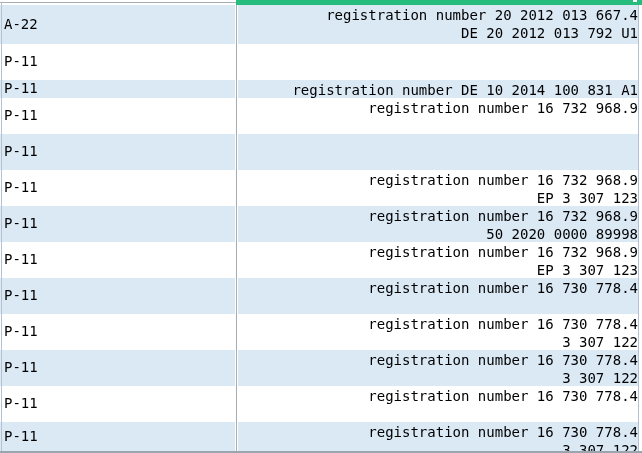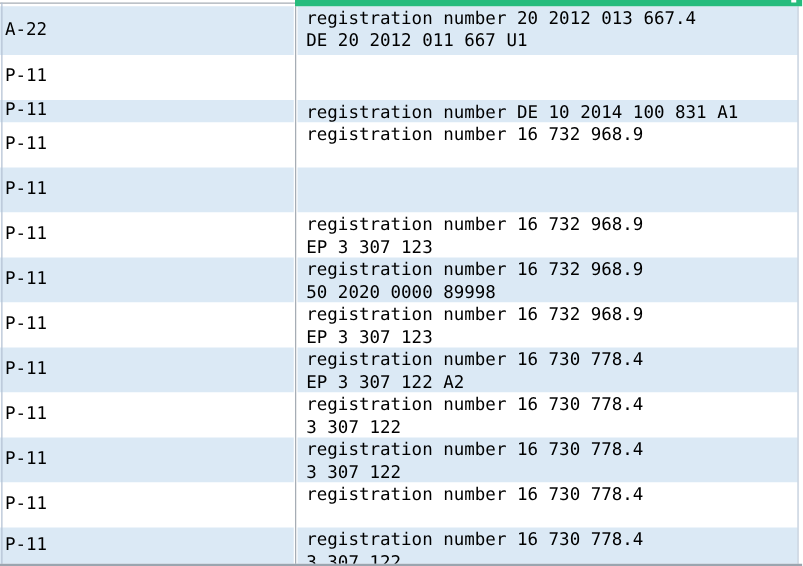--- a/index.html
+++ b/index.html
@@ -33,20 +33,21 @@
     flex-direction: column;
     justify-content: center;
     padding: 0 0 2px 4px;
     overflow: hidden;
   }
   .cell-left span { line-height: 18px; white-space: pre; }
   .cell-right {
     flex: 1;
     padding: 1px 0 0 7px;
     overflow: hidden;
+    text-align: right;
   }
   .cell-right .line { height: 18px; line-height: 18px; white-space: pre; }
   .overlay { position: absolute; pointer-events: none; }
   .top-left-line { left: 0; top: 2px; width: 237px; height: 1px; background: var(--gap-line); }
   .vline-left { left: 1px; top: 2px; width: 1px; height: 449px; background: var(--gridline); }
   .col-gap { left: 235px; top: 5px; width: 3px; height: 446px; background: #ffffff; }
   .col-gap-line { left: 236px; top: 5px; width: 1px; height: 446px; background: var(--gap-line); }
   .vline-right { left: 638px; top: 5px; width: 1px; height: 446px; background: var(--gridline); }
   .right-margin { left: 639px; top: 5px; width: 3px; height: 446px; background: #ffffff; }
   .bottom-line { left: 0; top: 451px; width: 642px; height: 2px; background: var(--bottom-line); }
@@ -58,21 +59,21 @@
 
 <div class="screen">
   <div class="rows">
 
     <div class="row h39">
       <div class="cell-left">
           <span>A-22</span>
         </div>
       <div class="cell-right">
         <div class="line">registration number 20 2012 013 667.4</div>
-        <div class="line">DE 20 2012 011 667 U1</div>
+        <div class="line">DE 20 2012 013 792 U1</div>
       </div>
     </div>
 
     <div class="row">
       <div class="cell-left">
           <span>P-11</span>
         </div>
     </div>
 
     <div class="row h18">
@@ -129,21 +130,20 @@
         <div class="line">EP 3 307 123</div>
       </div>
     </div>
 
     <div class="row">
       <div class="cell-left">
           <span>P-11</span>
         </div>
       <div class="cell-right">
         <div class="line">registration number 16 730 778.4</div>
-        <div class="line">EP 3 307 122 A2</div>
       </div>
     </div>
 
     <div class="row">
       <div class="cell-left">
           <span>P-11</span>
         </div>
       <div class="cell-right">
         <div class="line">registration number 16 730 778.4</div>
         <div class="line">3 307 122</div>

